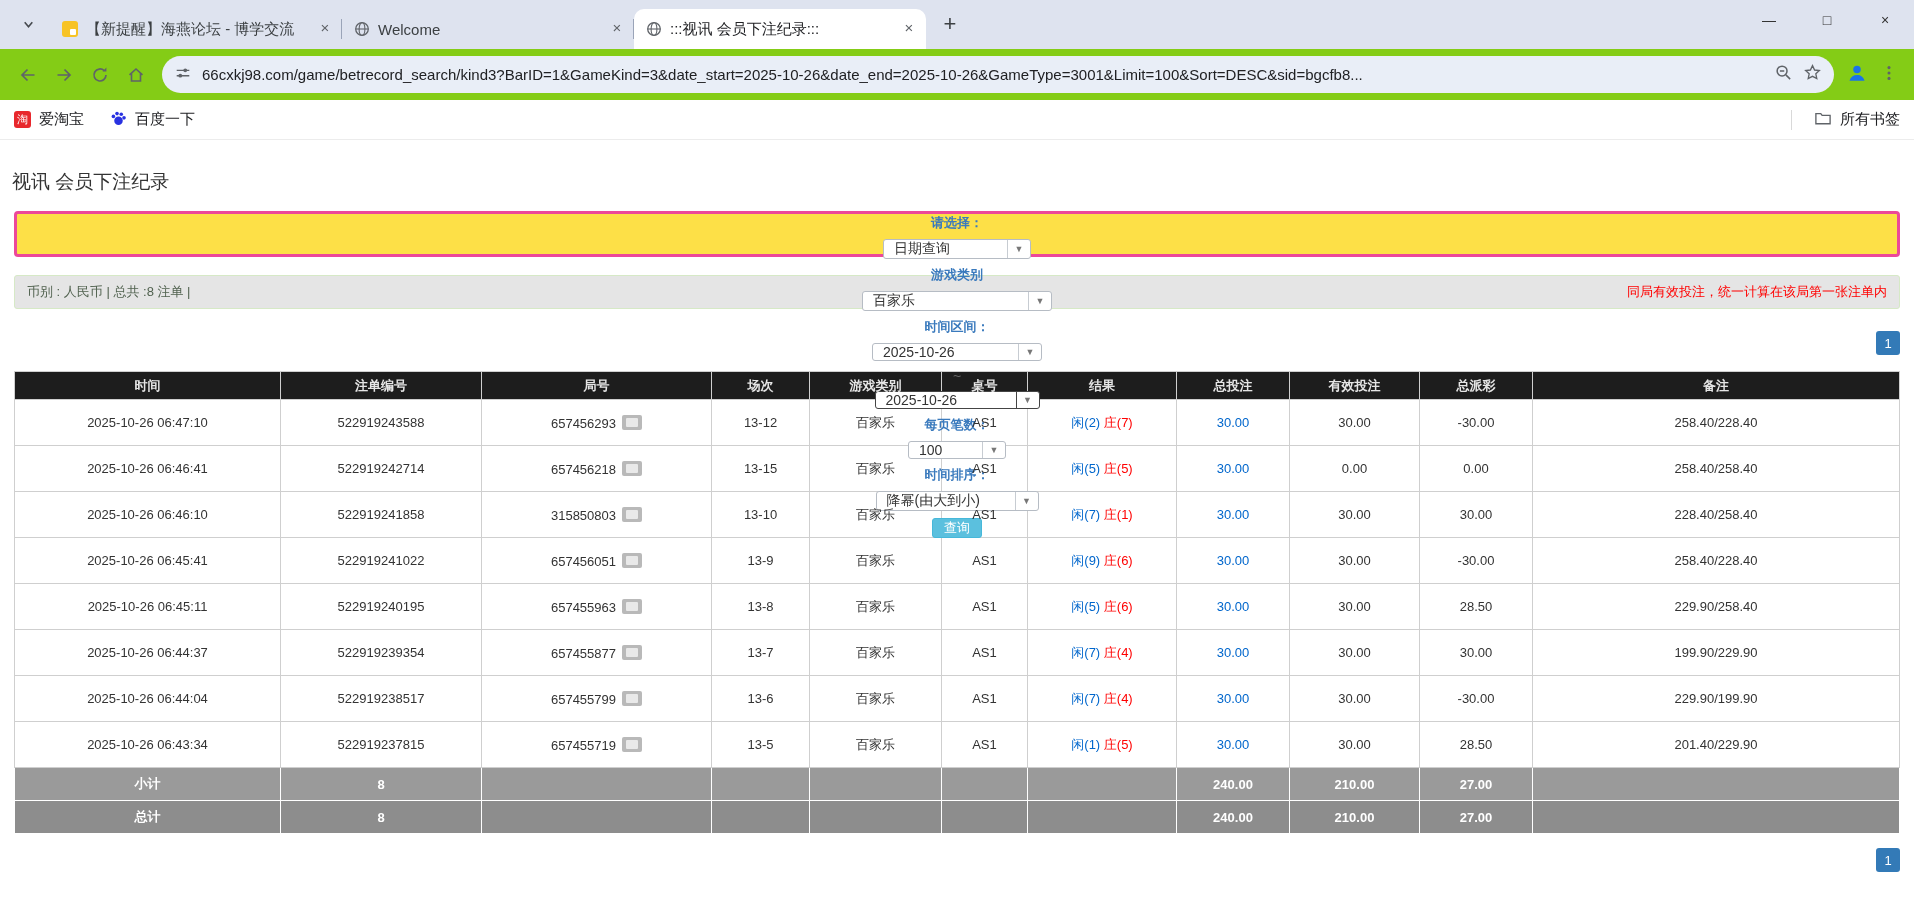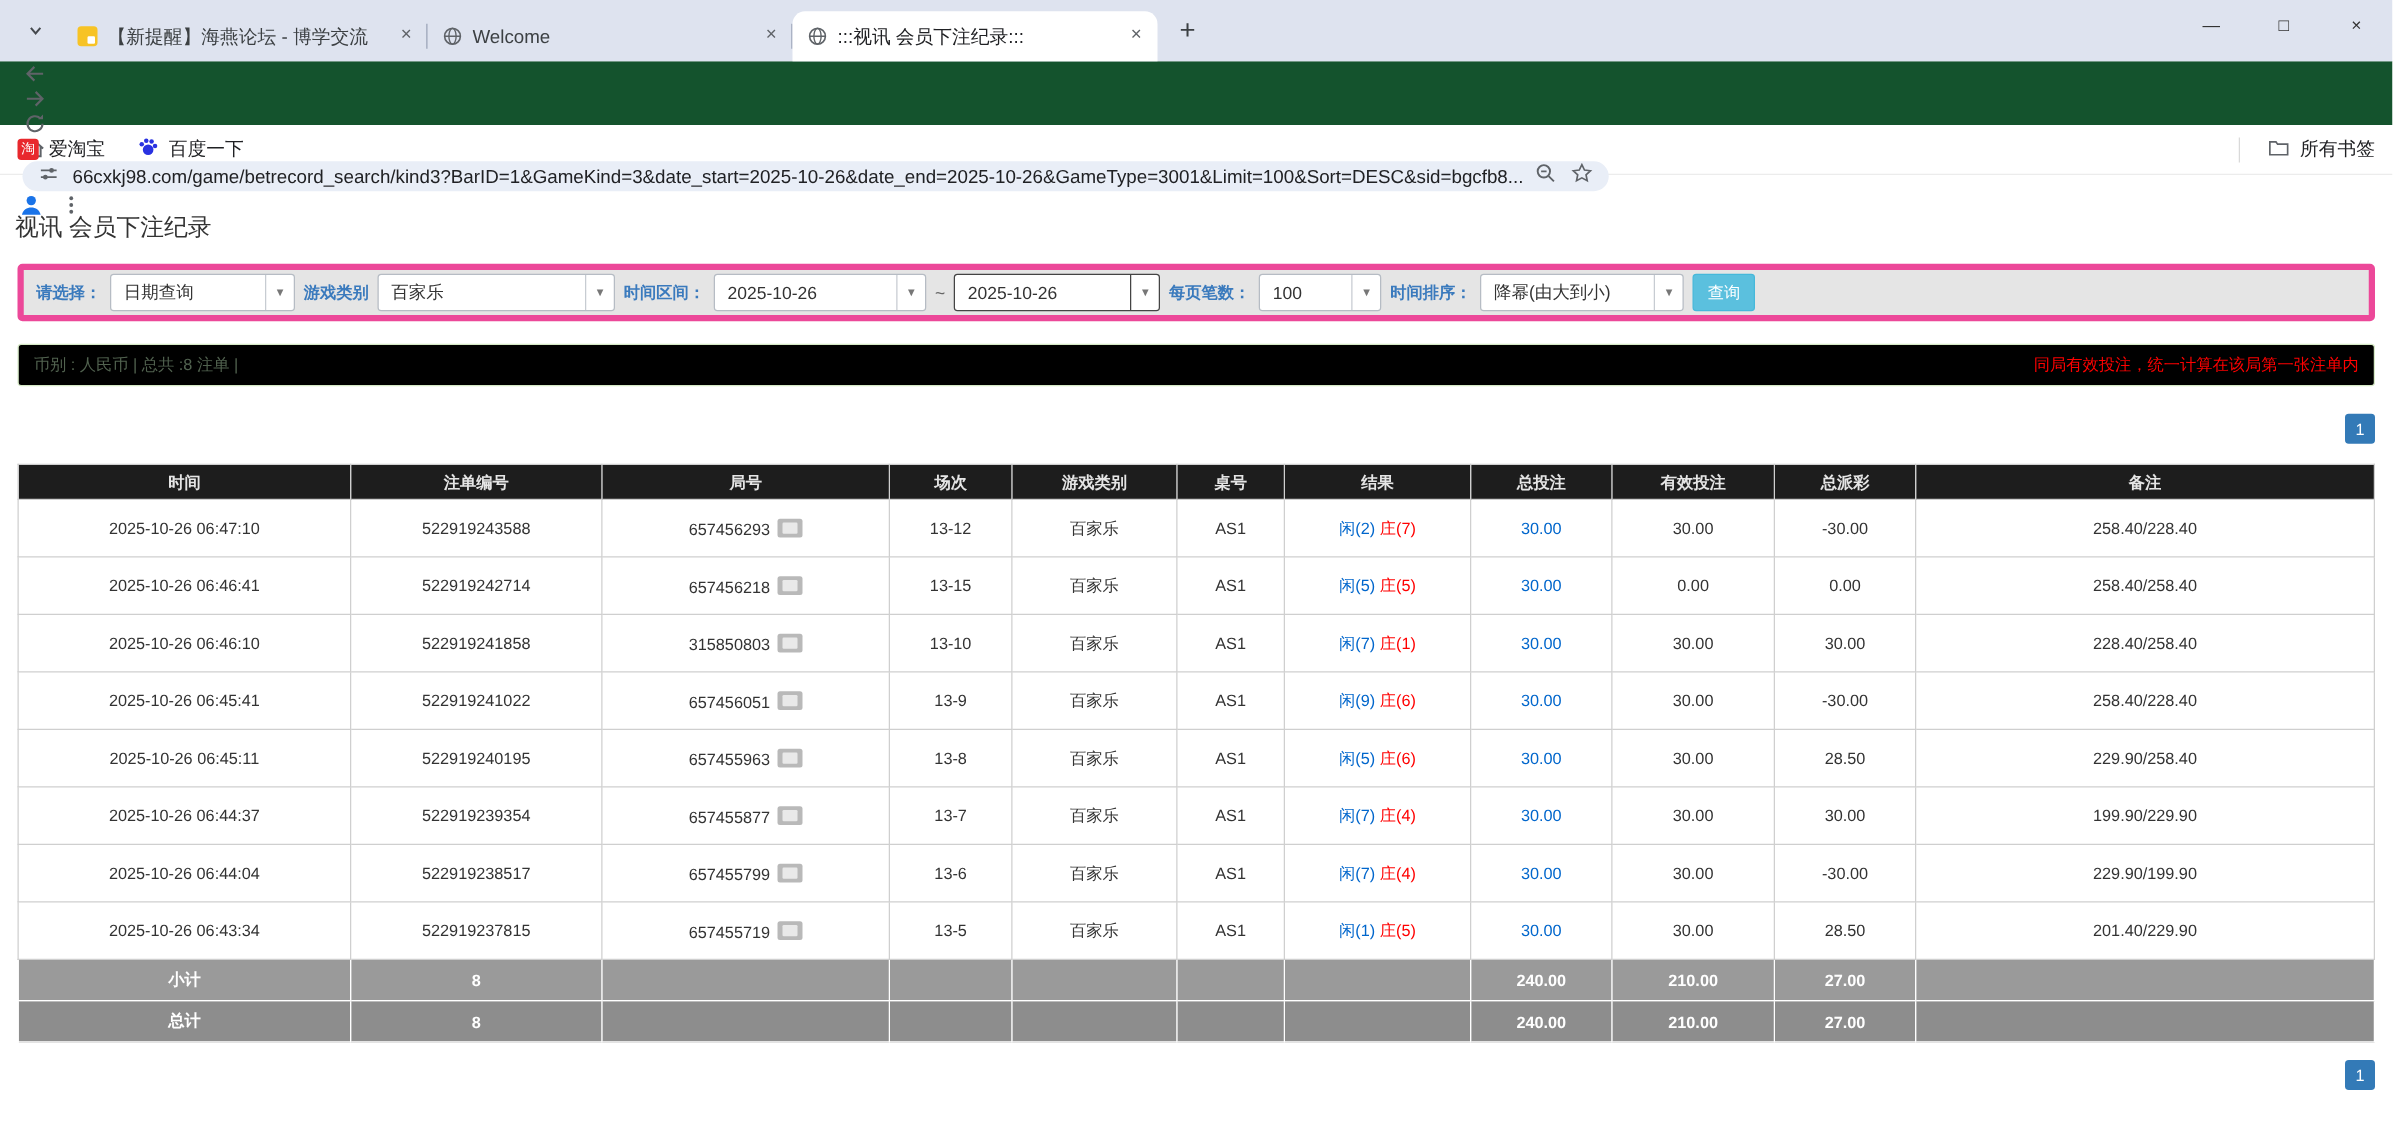--- a/index.html
+++ b/index.html
@@ -14,49 +14,49 @@
   .tab:not(.active)::after { content:""; position:absolute; right:0; top:10px; bottom:10px; width:1px; background:#9aa4b8; }
   .tab .title { flex:1; white-space:nowrap; overflow:hidden; margin:0 8px; }
   .tab .close { width:18px; height:18px; line-height:16px; text-align:center; font-size:15px; color:#5f6368; border-radius:50%; }
   .favicon { width:16px; height:16px; flex:0 0 16px; }
   .fav-yellow { background:#f7c325; border-radius:3px; position:relative; }
   .fav-yellow::after { content:""; position:absolute; right:2px; bottom:2px; width:6px; height:6px; background:#fff; border-radius:1px; }
   .new-tab { align-self:center; margin-left:10px; font-size:22px; color:#3c4043; width:28px; height:28px; line-height:25px; text-align:center; border-radius:50%; }
   .win-controls { position:absolute; right:0; top:0; height:40px; display:flex; }
   .win-btn { width:58px; height:40px; display:flex; align-items:center; justify-content:center; font-size:14px; color:#333; }
 
-  .toolbar { height:51px; background:#14532d; display:flex; align-items:flex-start; padding:0 10px;flex-direction:column; }
+  .toolbar { height:51px; background:#84cc16; display:flex; align-items:center; padding:0 10px; }
   .nav-btn { width:36px; height:36px; display:flex; align-items:center; justify-content:center; border-radius:50%; }
   .omnibox { flex:1; height:37px; background:#e9eef7; border-radius:19px; display:flex; align-items:center; padding:0 12px; margin:0 8px; min-width:0; }
   .url { flex:1; font-size:15px; color:#202124; margin-left:10px; white-space:nowrap; overflow:hidden; }
   .omni-right { display:flex; align-items:center; gap:10px; margin-left:8px; }
   .tool-right { display:flex; align-items:center; gap:12px; margin:0 6px 0 4px; }
 
   .bookmarks-bar { height:40px; background:#fff; display:flex; align-items:center; padding:0 14px; border-bottom:1px solid #ececec; font-size:15px; color:#202124; }
   .bm { display:flex; align-items:center; gap:8px; margin-right:26px; cursor:pointer; }
   .bm-taobao { width:17px; height:17px; background:#e8282d; color:#fff; border-radius:3px; font-size:11px; line-height:17px; text-align:center; }
   .bm-right { margin-left:auto; display:flex; align-items:center; gap:8px; }
   .bm-divider { width:1px; height:20px; background:#d9d9d9; margin-right:14px; }
 
   
   .page-title { margin:29px 0 0 12px; font-size:19px; color:#333; font-weight:normal; }
 
-  .filter-panel { margin:16px 14px 0; height:46px; background:#e5e5e5; border:5px solid #ec4899; border-radius:4px; display:flex; align-items:center; padding:0 10px; gap:7px; font-size:13px; }
+  .filter-panel { margin:16px 14px 0; height:46px; background:#fde047; border:3px solid #ec4899; border-radius:4px; display:flex; align-items:center; padding:0 10px; gap:7px; font-size:13px;flex-direction:column; }
   .flabel { color:#3a7abd; font-weight:bold; white-space:nowrap; }
   .sel { background:#fff; border:1px solid #b6bcc4; border-radius:3px; height:30px; display:inline-flex; align-items:center; justify-content:space-between; cursor:pointer; }
   .sel .val { padding:0 10px; font-size:14px; color:#333; white-space:nowrap; }
   .sel .arr { width:23px; align-self:stretch; border-left:1px solid #c7ccd2; display:flex; align-items:center; justify-content:center; color:#777; }
   .sel .arr::after { content:"▼"; font-size:9px; }
   .sel.focused { border-color:#444; }
   .sel.focused .arr { border-left-color:#444; }
   .w-query{width:148px} .w-game{width:190px} .w-date{width:170px} .w-date2{width:165px} .w-size{width:98px} .w-sort{width:163px}
   .tilde { color:#666; font-size:14px; }
   .btn-search { background:#5bc0de; border:1px solid #46b8da; color:#fff; height:30px; padding:0 11px; border-radius:3px; font-size:13px; cursor:pointer; }
 
-  .alert-bar { margin:18px 14px 0; height:34px; background:#000000; border:1px solid #d6e9c6; border-radius:3px; display:flex; align-items:center; padding:0 12px; font-size:13px; color:#51624f; }
+  .alert-bar { margin:18px 14px 0; height:34px; background:#e5e5e5; border:1px solid #d6e9c6; border-radius:3px; display:flex; align-items:center; padding:0 12px; font-size:13px; color:#51624f; }
   .alert-note { margin-left:auto; color:#ff0000; }
 
   .pager { display:flex; justify-content:flex-end; margin:22px 14px 0; }
   .page-btn { min-width:24px; height:24px; background:#337ab7; color:#fff; font-size:13px; display:flex; align-items:center; justify-content:center; border-radius:3px; cursor:pointer; }
 
   table.data { width:calc(100% - 28px); margin:16px 14px 0; border-collapse:collapse; table-layout:fixed; font-size:13px; }
   table.data th { background:#1d1d1d; color:#e5e5e5; height:28px; font-weight:bold; border:1px solid #cfcfcf; }
   table.data td { height:46px; text-align:center; color:#333; border:1px solid #cfcfcf; background:#fff; }
   .blue { color:#0066cc; }
   .red { color:#ff0000; }

